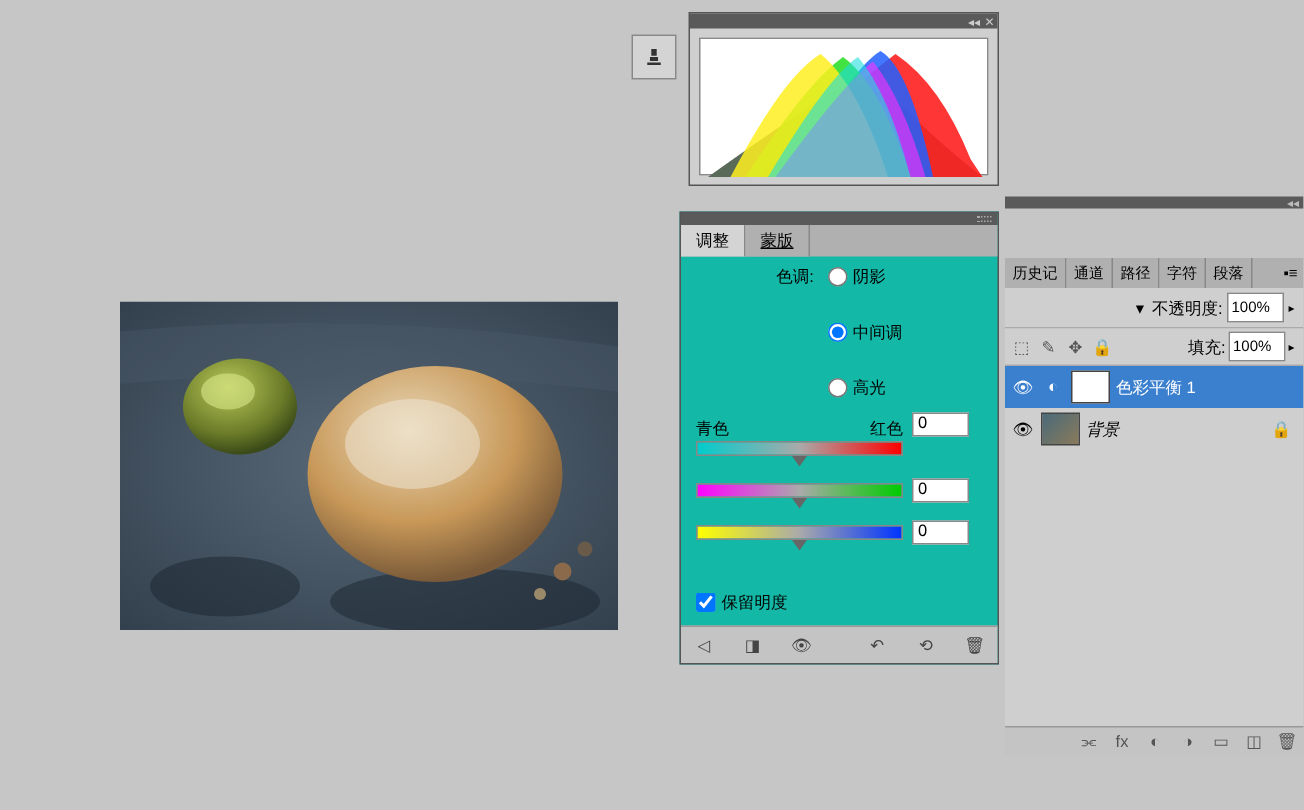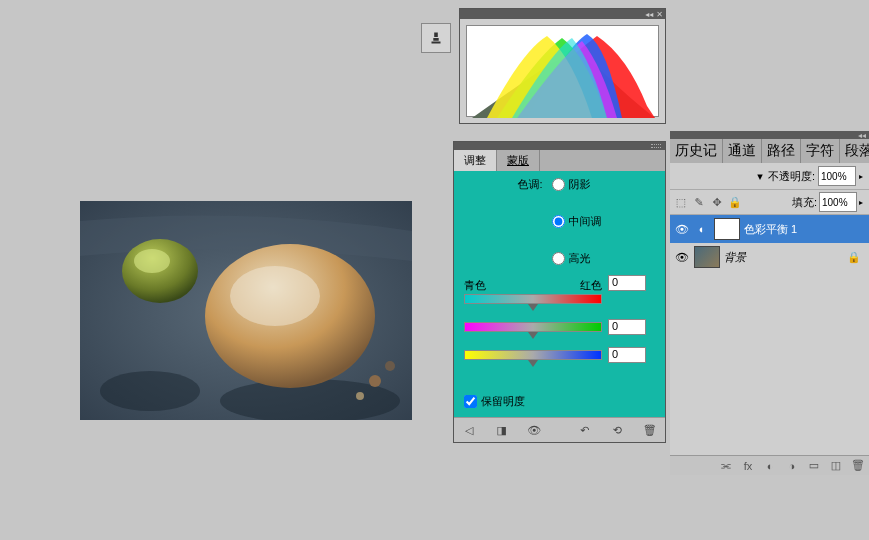--- a/index.html
+++ b/index.html
@@ -44,21 +44,21 @@
 .grad-yel-blue { background: linear-gradient(to right, #ffff00, #aaa 50%, #0033ff); }
 .checkbox-row { padding: 16px 10px 8px 10px; display: flex; align-items: center; gap: 4px; }
 .adj-footer { border-top: 1px solid #999; background: #c4c4c4; padding: 4px 8px; display: flex; gap: 18px; align-items: center; }
 .adj-footer .fspace { flex: 1; }
 .icon-btn { width: 16px; height: 16px; display: flex; align-items: center; justify-content: center; cursor: pointer; color: #444;}
 
 
 .right-col { position: absolute; left: 670px; top: 131px; width: 199px; }
 .right-header { height: 8px; background: #5a5a5a; display:flex; justify-content: flex-end; padding-right: 3px; align-items: center;}
 .right-header span { color:#bbb; font-size: 8px;}
-.right-tabs { display: flex; background: #b0b0b0; font-size: 14px; align-items: center; }
+.right-tabs { display: flex; background: #b0b0b0; font-size: 10px; align-items: center; margin-top: 33px; }
 .rtab { padding: 3px 5px; border-right: 1px solid #888; background: #b0b0b0; cursor: pointer; white-space: nowrap;}
 .rtab-pad { flex: 1; }
 .rtab-menu { padding: 0 4px; cursor: pointer;}
 .opacity-row { display: flex; justify-content: flex-end; align-items: center; padding: 3px 2px; gap: 3px; background: #cfcfcf; border-bottom: 1px solid #aaa;}
 .dropdown-arrow { width: 10px; text-align:center; cursor: pointer;}
 .pct-box { width: 38px; height: 20px; background: #fff; border: 1px solid #888; font-size: 10px; padding-left: 2px; display: flex; align-items: center;}
 .pct-arrow { width: 8px; font-size: 8px; cursor: pointer;}
 .layer-opts-row { display: flex; align-items: center; padding: 2px; gap: 2px; background: #cfcfcf; border-bottom: 1px solid #aaa;}
 .lock-icons { display: flex; gap: 4px; padding-left: 2px;}
 .lock-icons span { width: 14px; text-align: center; color: #555;}

